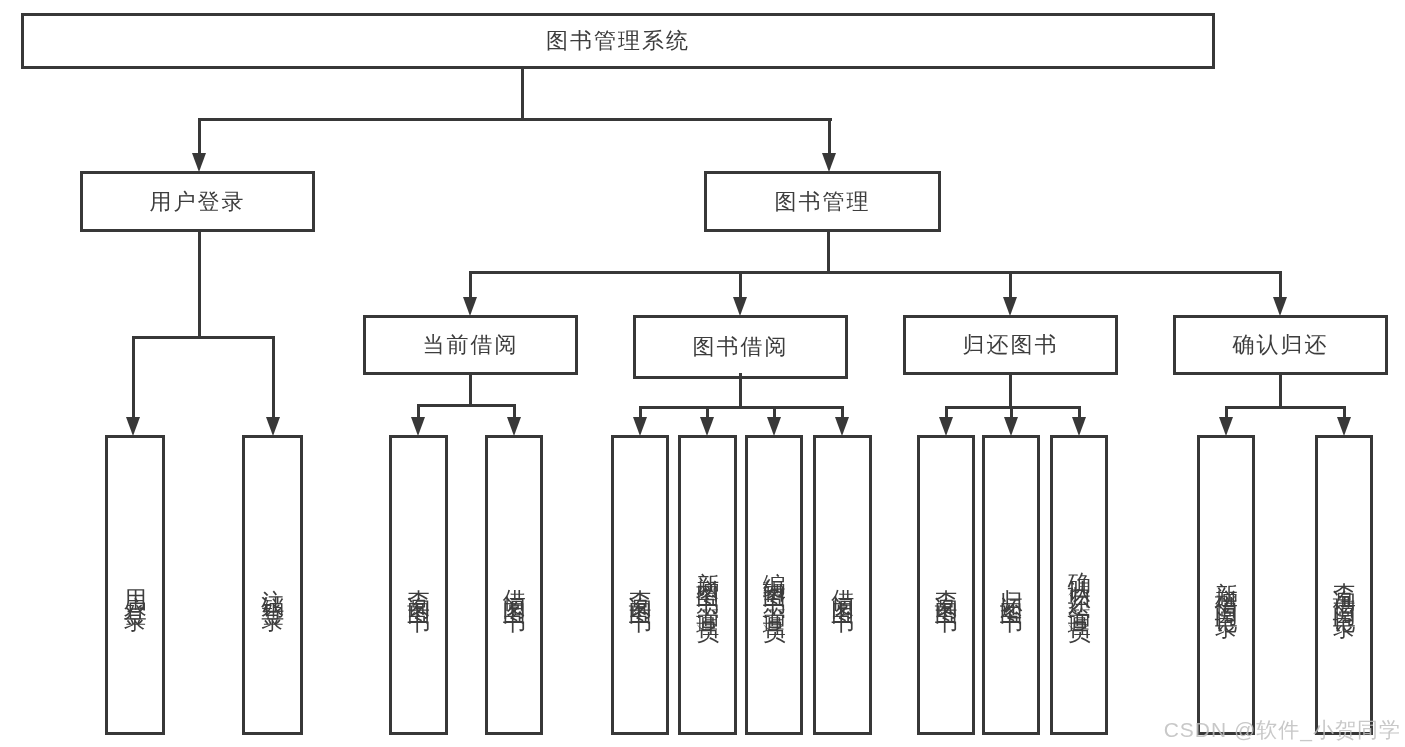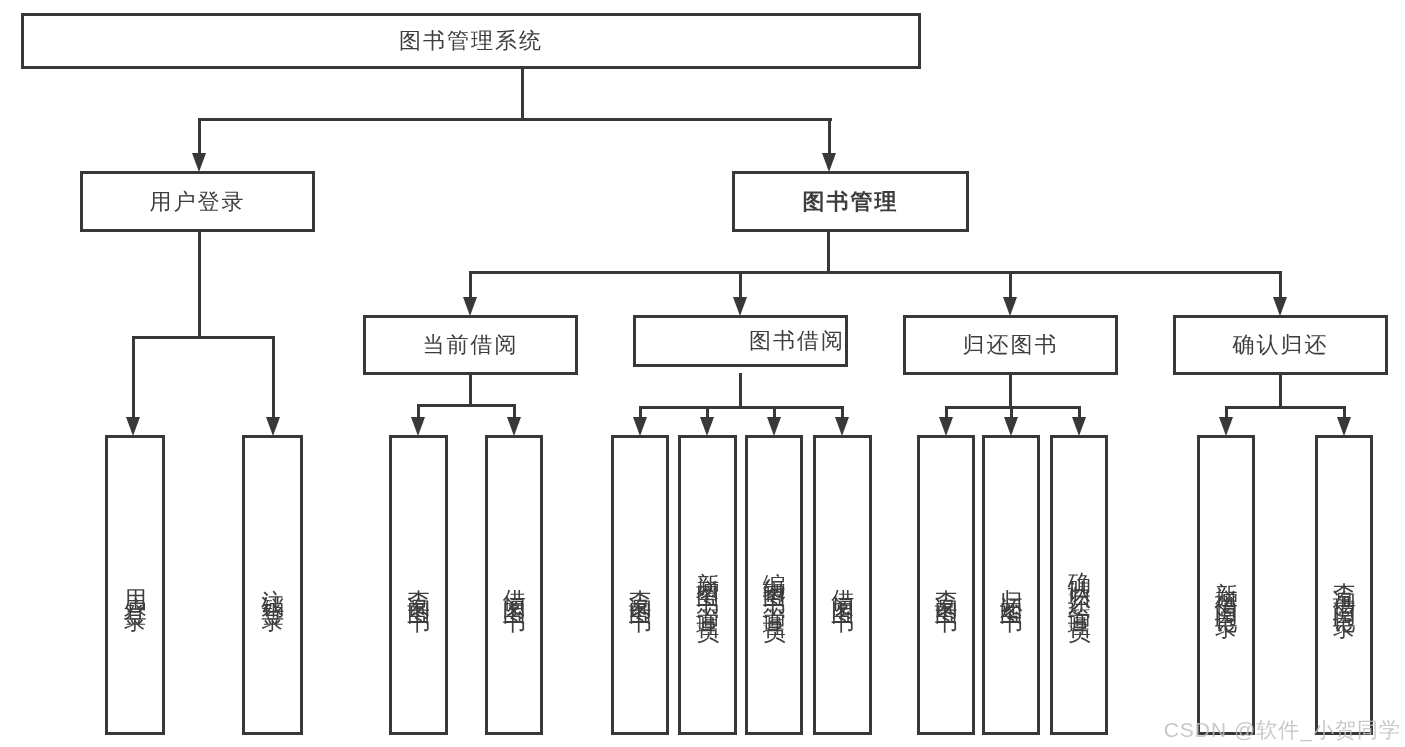--- a/index.html
+++ b/index.html
@@ -27,35 +27,35 @@
     position:absolute; top:716px; right:4px; z-index:10;
     font-size:21px; letter-spacing:1px; color:rgba(190,190,190,0.85);
     white-space:nowrap;
   }
 </style>
 </head>
 <body>
 
 <div class="canvas">
 
-  <div class="node h" style="left:21px; top:13px; width:900px; height:56px;">
+  <div class="node h" style="left:21px; top:13px; width:1194px; height:56px;">
     <span>图书管理系统</span>
   </div>
 
   <div class="node h" style="left:80px; top:171px; width:235px; height:61px;">
     <span>用户登录</span>
   </div>
-  <div class="node h" style="left:732px; top:171px; width:237px; height:61px;font-weight:bold;">
+  <div class="node h" style="left:704px; top:171px; width:237px; height:61px;">
     <span>图书管理</span>
   </div>
 
   <div class="node h" style="left:363px; top:315px; width:215px; height:60px;">
     <span>当前借阅</span>
   </div>
-  <div class="node h" style="left:633px; top:315px; width:215px; height:52px;justify-content:flex-end;">
+  <div class="node h" style="left:633px; top:315px; width:215px; height:64px;">
     <span>图书借阅</span>
   </div>
   <div class="node h" style="left:903px; top:315px; width:215px; height:60px;">
     <span>归还图书</span>
   </div>
   <div class="node h" style="left:1173px; top:315px; width:215px; height:60px;">
     <span>确认归还</span>
   </div>
 
   <div class="node v" style="left:105px; top:435px; width:60px; height:300px;">

